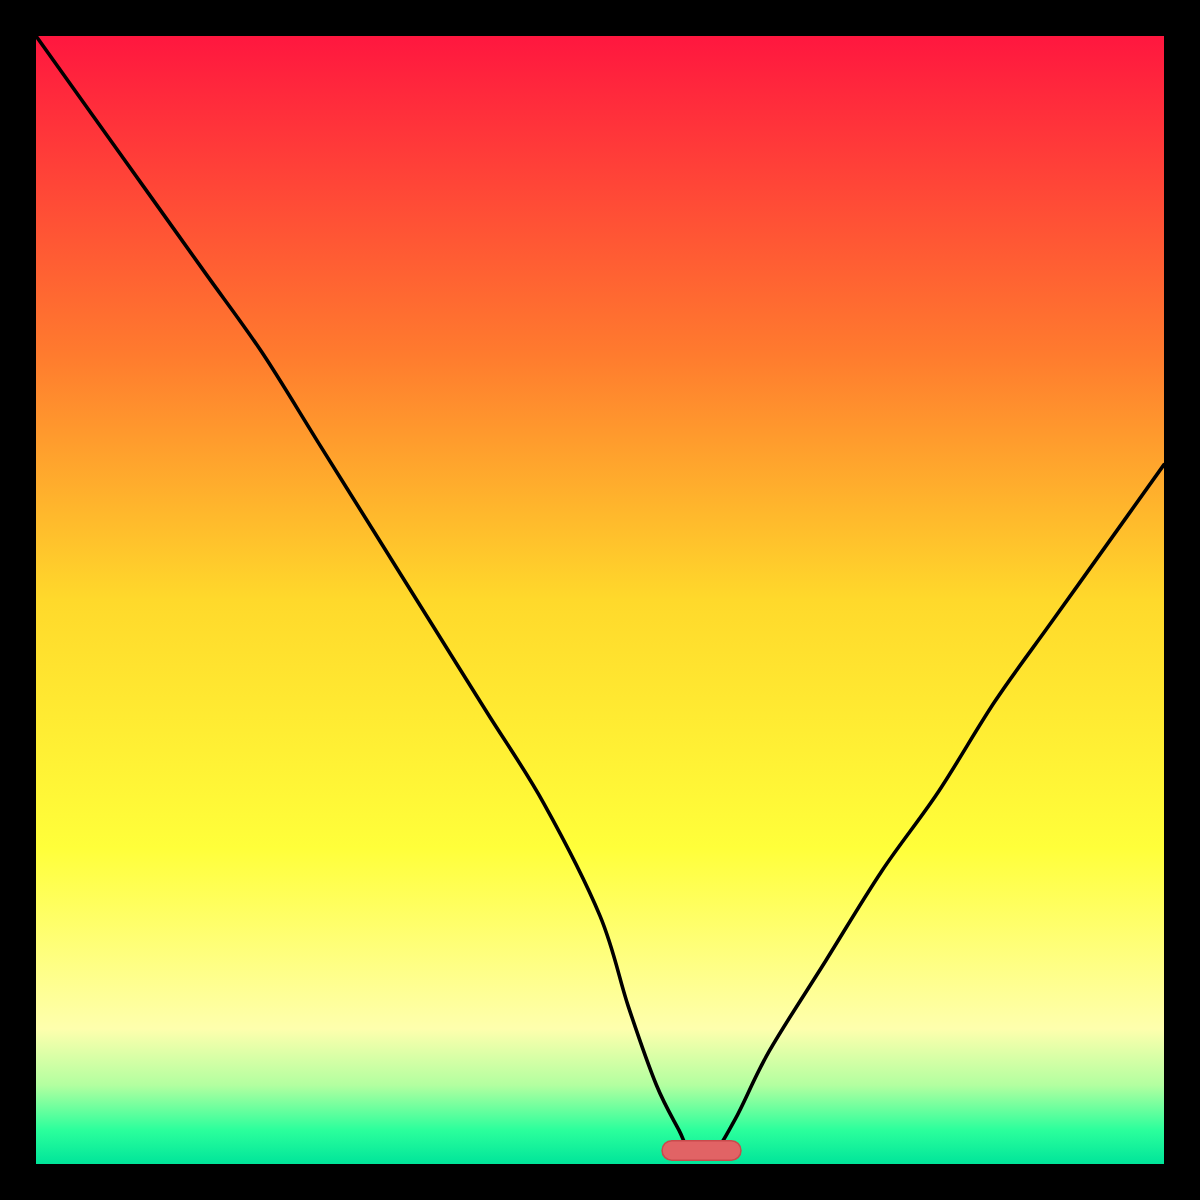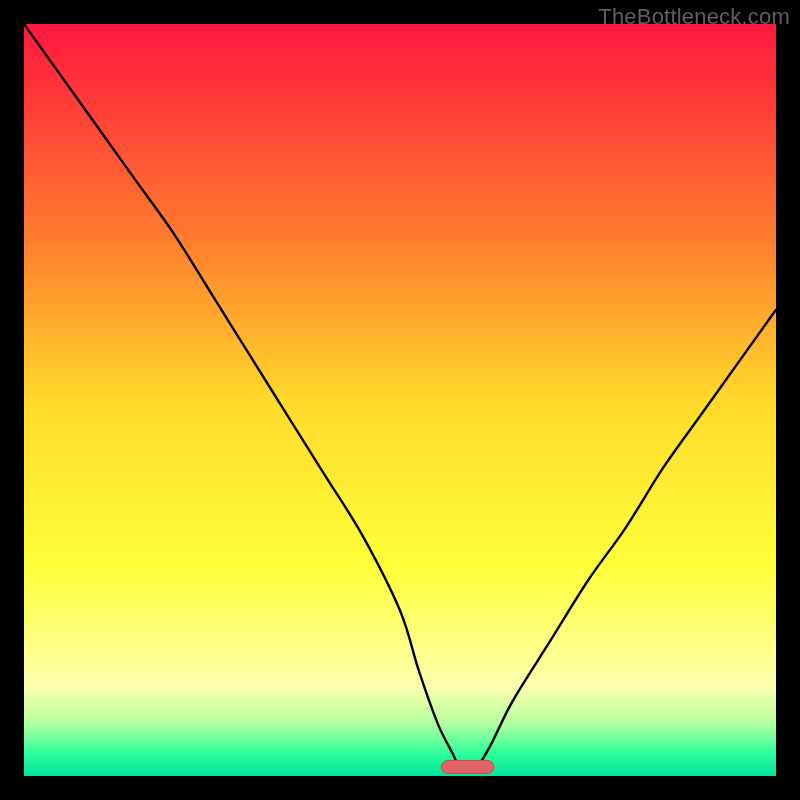--- a/index.html
+++ b/index.html
@@ -48,21 +48,20 @@
     width: 100%;
     height: 100%;
     pointer-events: none;
   }
 </style>
 </head>
 <body>
 
 <div class="frame">
 
-  <div class="watermark">TheBottleneck.com</div>
 
   <div class="plot">
 
     <svg class="grad" viewBox="0 0 752 752" preserveAspectRatio="none">
       <defs>
         <linearGradient id="bgGrad" x1="0" y1="0" x2="0" y2="1">
           <stop id="g0" offset="0%" stop-color="#ff173f"></stop>
           <stop id="g1" offset="28%" stop-color="#ff7a2e"></stop>
           <stop id="g2" offset="50%" stop-color="#ffd92b"></stop>
           <stop id="g3" offset="72%" stop-color="#ffff3a"></stop>

